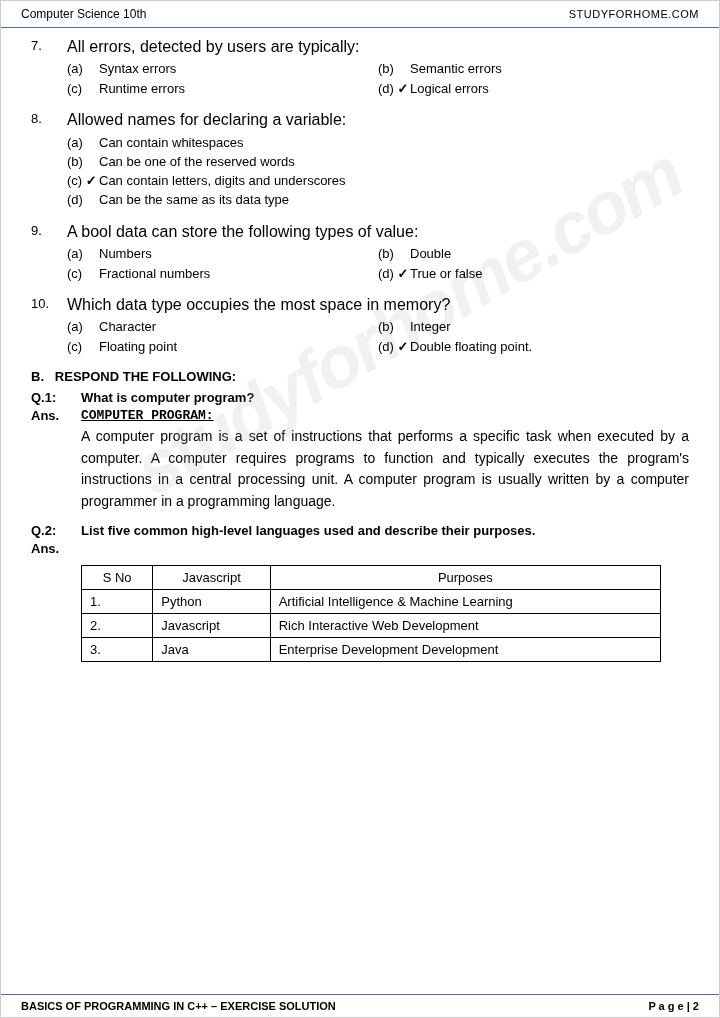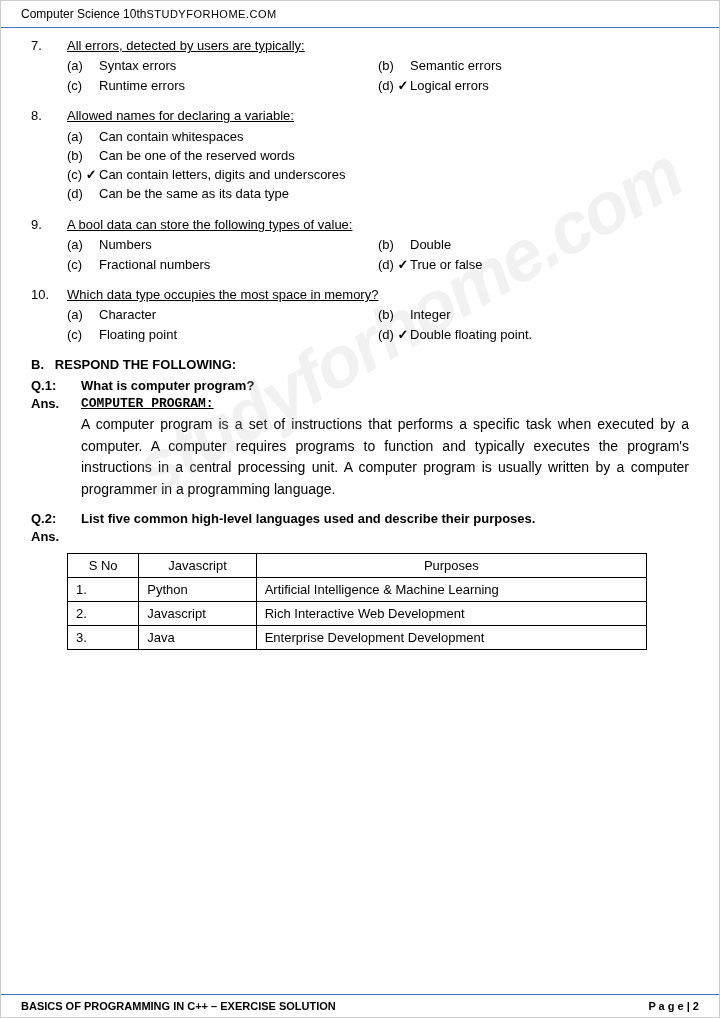--- a/index.html
+++ b/index.html
@@ -14,20 +14,21 @@
     }
     .page-wrapper {
       width: 720px;
       min-height: 1018px;
       display: flex;
       flex-direction: column;
       border: 1px solid #ccc;
     }
     .header {
       display: flex;
+      justify-content: space-between;
       align-items: center;
       padding: 6px 20px;
       border-bottom: 1.5px solid #4472c4;
       font-size: 12px;
     }
     .header-title { font-size: 12px; color: #000; }
     .header-website { font-size: 11px; color: #000; letter-spacing: 0.5px; }
 
     .content {
       flex: 1;
@@ -59,23 +60,22 @@
     .q-row {
       display: flex;
       align-items: flex-start;
       margin-bottom: 4px;
     }
     .q-num {
       min-width: 36px;
       font-size: 13px;
     }
     .q-text {
-      font-size: 13px;
+      font-size: 16px;
       flex: 1;
-      text-decoration: underline;
     }
 
     .options-grid {
       display: grid;
       grid-template-columns: 1fr 1fr;
       gap: 3px 0;
       margin-left: 36px;
     }
     .option-row {
       display: flex;
@@ -161,21 +161,21 @@
       display: flex;
       align-items: flex-start;
       margin-bottom: 3px;
     }
     .q2-ans-label {
       font-size: 13px;
       margin-bottom: 5px;
     }
 
     .table-wrapper {
-      margin-left: 36px;
+      margin-left: 50px;
       margin-top: 4px;
     }
     table {
       border-collapse: collapse;
       width: 580px;
       font-size: 13px;
     }
     table th, table td {
       border: 1px solid #000;
       padding: 4px 8px;

